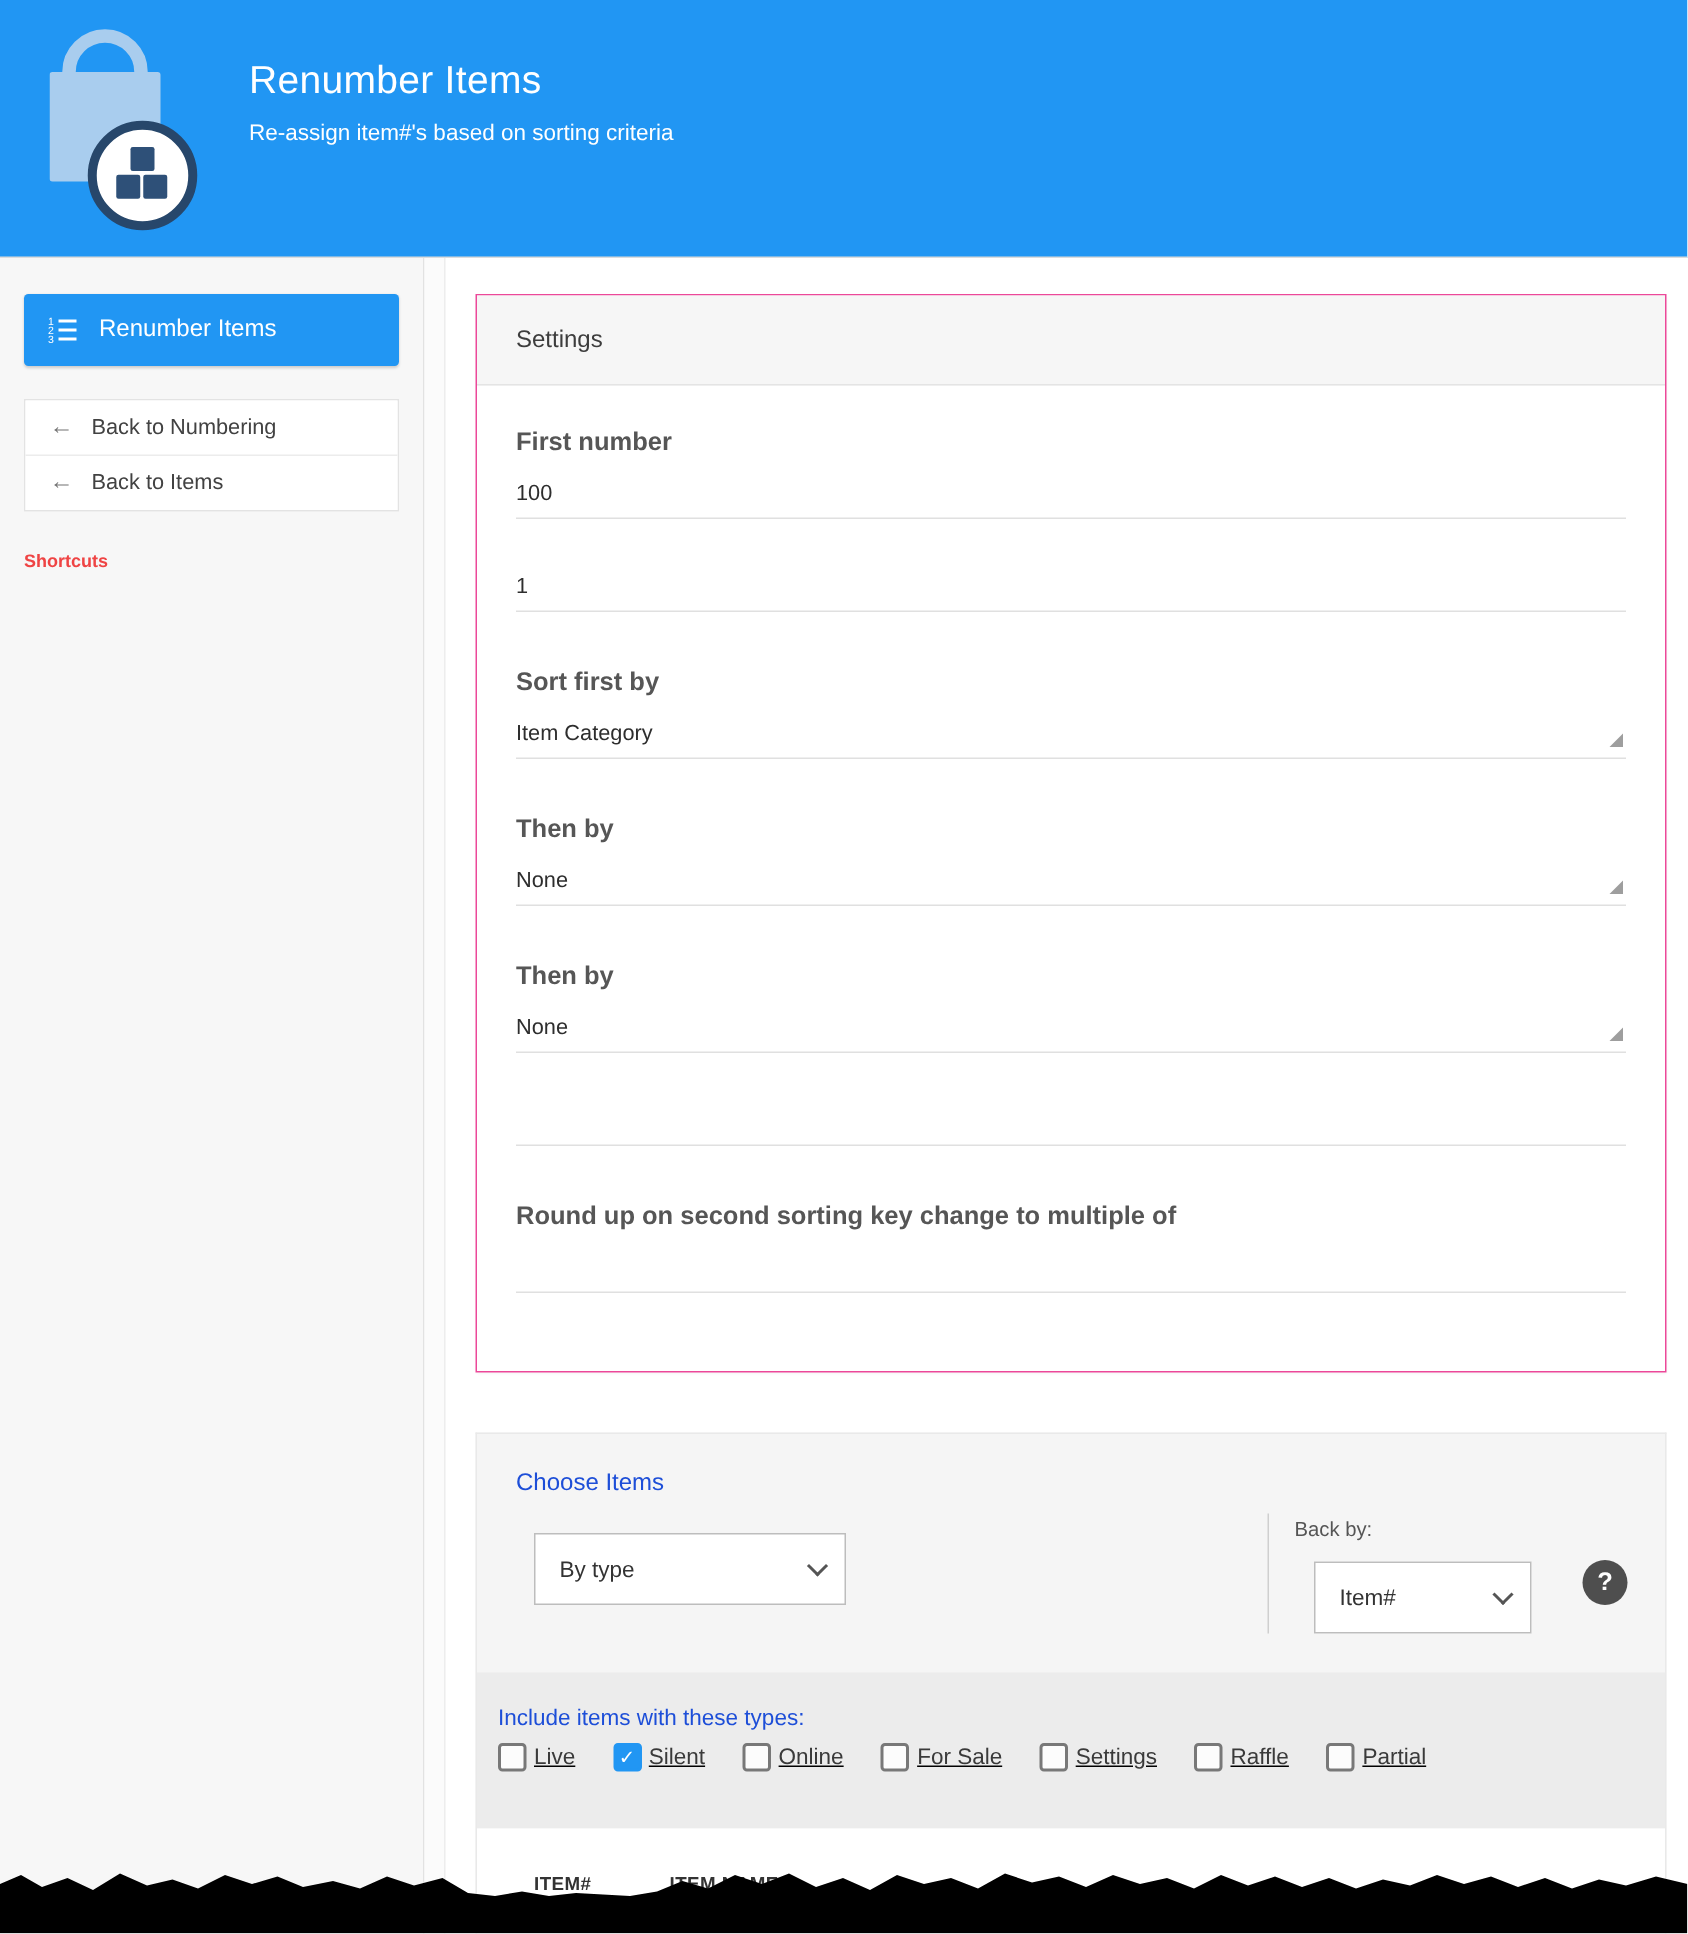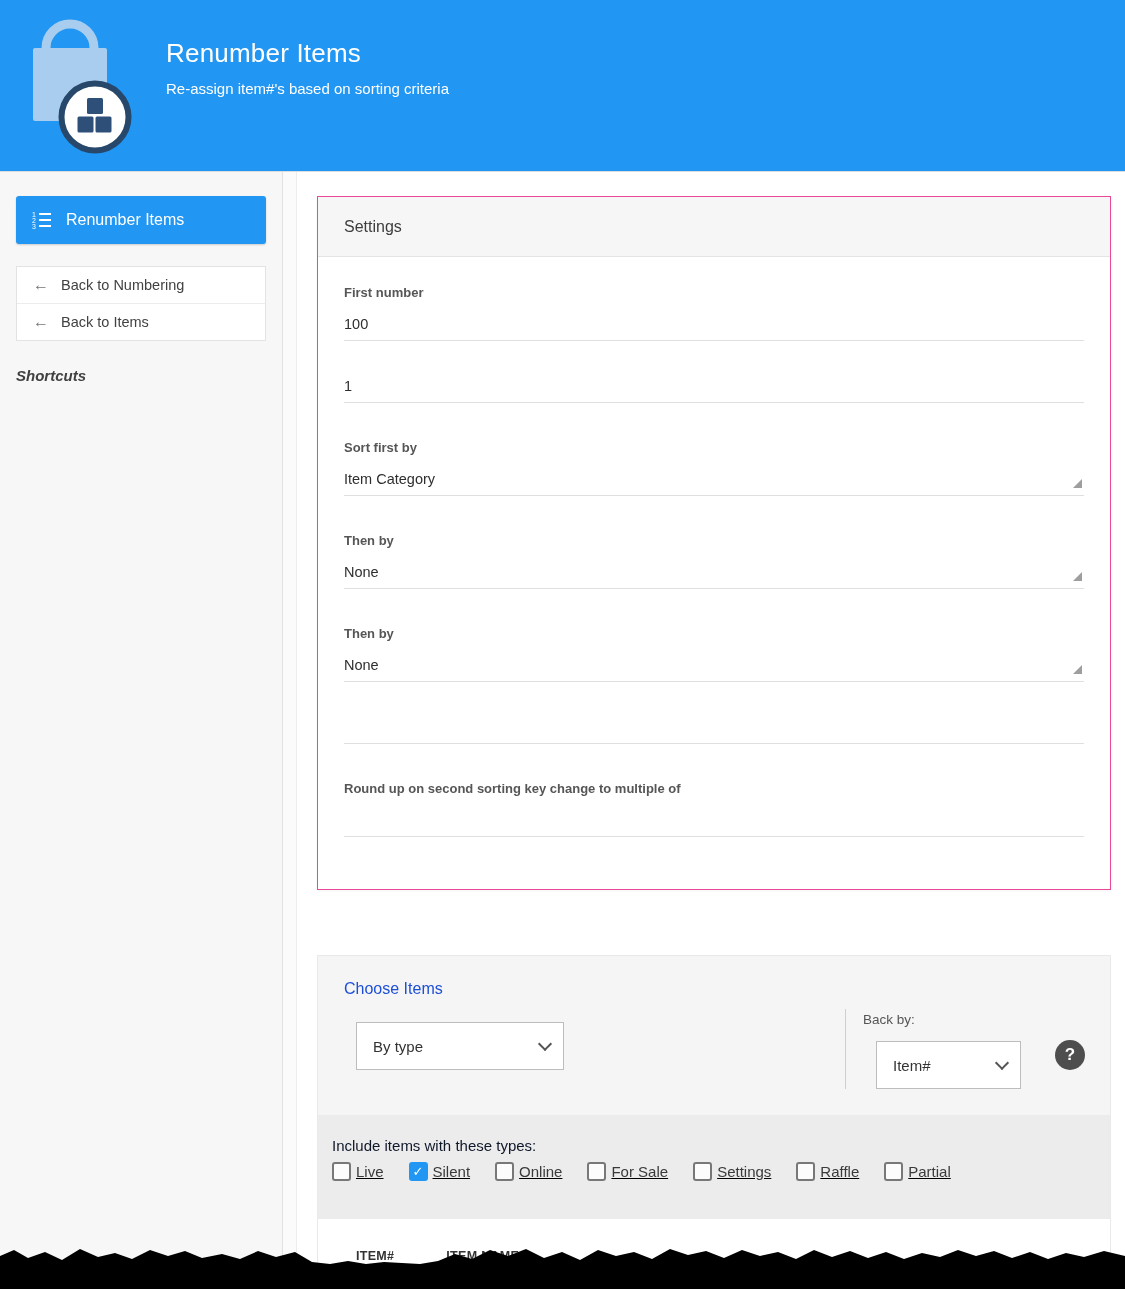--- a/index.html
+++ b/index.html
@@ -14,49 +14,49 @@
 
   
   .sidebar{position:absolute;left:0;top:172px;bottom:0;width:283px;background:#f7f7f7;border-right:1px solid #e2e2e2;box-sizing:border-box;padding:24px 16px 0;}
   .scroll-gutter{position:absolute;left:283px;top:172px;bottom:0;width:13px;background:#fbfbfb;border-right:1px solid #ededed;}
   .primary-btn{width:100%;height:48px;background:#2196f3;color:#fff;border:none;border-radius:3px;font-size:16px;font-family:inherit;display:flex;align-items:center;padding:0 0 0 15px;box-sizing:border-box;cursor:pointer;box-shadow:0 1px 2px rgba(0,0,0,.18);}
   .primary-btn .nl-icon{margin-right:13px;display:flex;}
   .nav-card{margin-top:22px;background:#fff;border:1px solid #e3e3e3;}
   .nav-row{height:36px;display:flex;align-items:center;padding-left:16px;font-size:14.5px;color:#424242;cursor:pointer;background:#fff;}
   .nav-row + .nav-row{border-top:1px solid #ececec;}
   .arrow{color:#757575;font-size:16px;margin-right:12px;line-height:1;}
-  .shortcuts-h{margin:26px 0 0;font-size:15px;font-weight:700;color:#404040;font-style:italic;}
+  .shortcuts-h{margin:26px 0 0;font-size:12px;font-weight:700;color:#ef4444;}
   .shortcut-card{margin-top:13px;background:#fff;border:1px solid #e3e3e3;height:34px;display:flex;align-items:center;padding-left:14px;box-sizing:border-box;}
   kbd{background:#e2e2e2;border-radius:2px;padding:2px 5px;font-size:11px;color:#333;font-family:inherit;}
   .plus{margin:0 6px;font-size:12px;color:#555;}
   .sc-desc{margin-left:9px;font-size:13px;color:#424242;}
 
   
   .settings-card{position:absolute;left:317px;top:196px;width:794px;background:#fff;border:1px solid #ec4899;box-sizing:border-box;box-shadow:0 1px 2px rgba(0,0,0,.05);}
   .card-head{height:60px;background:#f6f6f6;border-bottom:1px solid #e4e4e4;display:flex;align-items:center;padding-left:26px;font-size:16px;color:#3d3d3d;box-sizing:border-box;}
   .card-body{padding:28px 26px 52px;}
   .field{margin-top:37px;}
   .field:first-child{margin-top:0;}
-  .f-label{font-size:13px;font-weight:700;color:#565656;}
+  .f-label{font-size:17px;font-weight:700;color:#565656;}
   .f-value{margin-top:16px;padding-bottom:7px;border-bottom:1px solid #e0e0e0;font-size:14.5px;color:#2e2e2e;min-height:17px;position:relative;cursor:text;}
   .field.sel .f-value{cursor:pointer;}
   .sel-tri{position:absolute;right:2px;bottom:7px;width:0;height:0;border-left:9px solid transparent;border-bottom:9px solid #9e9e9e;}
 
   
   .choose-card{position:absolute;left:317px;top:955px;width:794px;bottom:0;background:#f5f5f5;border:1px solid #e9e9e9;border-bottom:none;box-sizing:border-box;}
   .choose-h{position:absolute;left:26px;top:24px;font-size:16px;color:#1d4ed8;}
   .select{position:absolute;background:#fff;border:1px solid #bdbdbd;display:flex;align-items:center;justify-content:space-between;padding:0 13px 0 16px;box-sizing:border-box;cursor:pointer;font-size:15px;color:#333;}
   .chev{width:8px;height:8px;border-right:2px solid #555;border-bottom:2px solid #555;transform:rotate(45deg);margin-top:-5px;flex:none;}
   .sel-type{left:38px;top:66px;width:208px;height:48px;}
   .v-divider{position:absolute;left:527px;top:53px;height:80px;border-left:1px solid #cfcfcf;}
   .sort-label{position:absolute;left:545px;top:56px;font-size:13.5px;color:#555;}
   .sort-select{left:558px;top:85px;width:145px;height:48px;}
   .help-btn{position:absolute;left:737px;top:84px;width:30px;height:30px;border-radius:50%;background:#4e4e4e;color:#fff;font-size:17px;font-weight:700;display:flex;align-items:center;justify-content:center;cursor:pointer;}
   .include-strip{position:absolute;left:0;right:0;top:159px;height:104px;background:#ececec;padding:22px 0 0 14px;box-sizing:border-box;}
-  .include-label{font-size:15px;color:#0f172a;}
+  .include-label{font-size:15px;color:#1d4ed8;}
   .types-row{margin-top:8px;display:flex;align-items:flex-start;text-decoration:underline;}
   .type{display:flex;align-items:center;margin-right:25px;cursor:pointer;}
   .cb{width:19px;height:19px;border:2px solid #787878;border-radius:3px;background:#fcfcfc;box-sizing:border-box;flex:none;}
   .cb.checked{background:#2196f3;border-color:#2196f3;position:relative;}
   .cb.checked::after{content:"✓";color:#fff;font-size:13px;font-weight:700;position:absolute;left:2px;top:0;}
   .type-label{margin-left:5px;font-size:15px;color:#3a3a3a;}
   .table-area{position:absolute;left:0;right:0;top:263px;bottom:0;background:#fff;padding:30px 0 0 38px;box-sizing:border-box;}
   .th-row{display:flex;font-size:12.5px;font-weight:700;color:#333;letter-spacing:.3px;}
   .th-item-name{margin-left:52px;}
 

